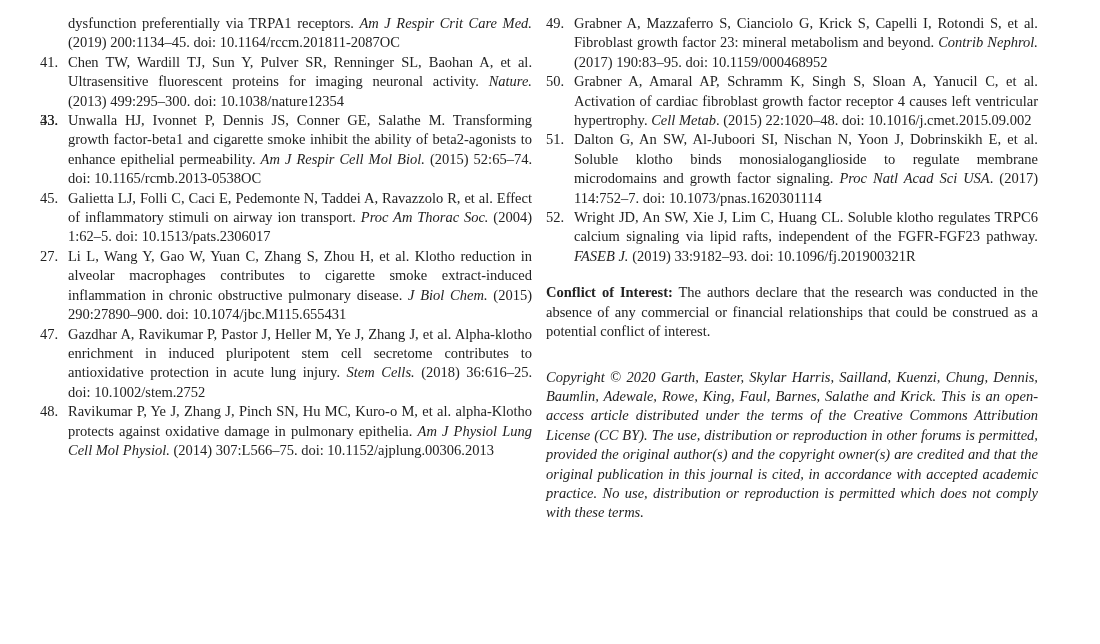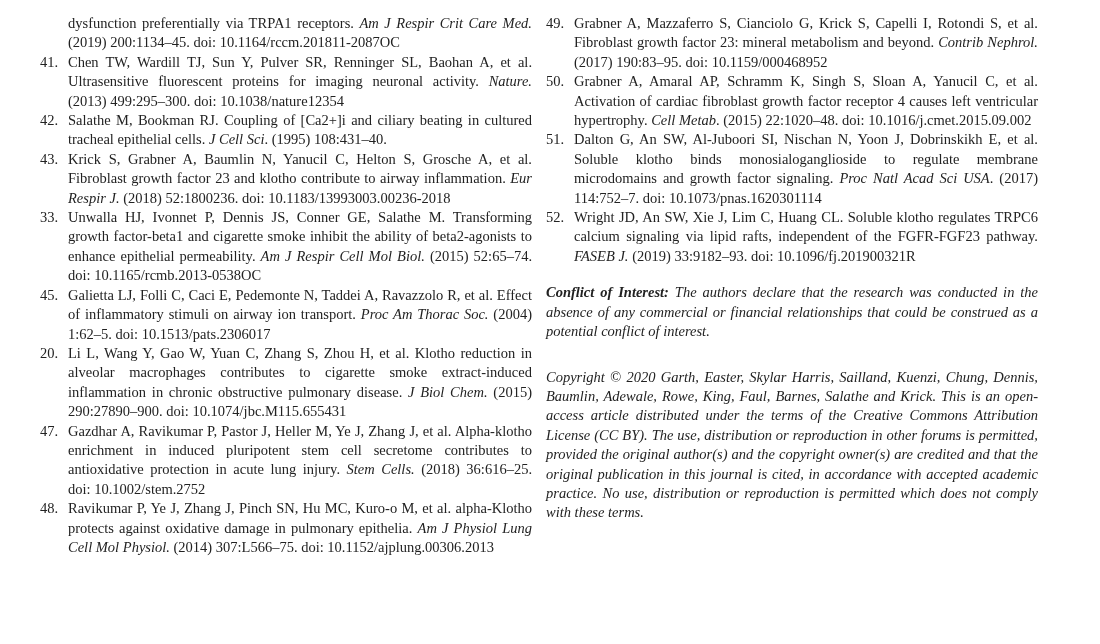--- a/index.html
+++ b/index.html
@@ -26,37 +26,36 @@
     position: relative;
     padding-left: 28px;
   }
   .ref-num {
     position: absolute;
     left: 0;
     top: 0;
     width: 26px;
   }
   .para { margin: 0; text-align: justify; }
-  .conflict { margin-top: 17px; font-style: italic; }
+  .conflict { margin-top: 17px; }
   .conflict b { font-weight: bold; }
   .copyright { margin-top: 26px; font-style: italic; }
 </style>
 </head>
 <body>
 
 <div>
 
   <div class="col col-left">
       <div class="ref"><span class="ref-num"></span><span class="ref-text"><span>dysfunction preferentially via TRPA1 receptors. </span><i>Am J Respir Crit Care Med.</i><span> (2019) 200:1134–45. doi: 10.1164/rccm.201811-2087OC</span></span></div>
       <div class="ref"><span class="ref-num">41.</span><span class="ref-text"><span>Chen TW, Wardill TJ, Sun Y, Pulver SR, Renninger SL, Baohan A, et al. Ultrasensitive fluorescent proteins for imaging neuronal activity. </span><i>Nature.</i><span> (2013) 499:295–300. doi: 10.1038/nature12354</span></span></div>
-      <div class="ref"><span class="ref-num">42.</span><span class="ref-text"><span>Salathe M, Bookman RJ. Coupling of [Ca2+]i and ciliary beating in cultured tracheal epithelial cells. </span><i>J Cell Sci</i><span>. (1995) 108:431–40.</span></span></div>
-      <div class="ref"><span class="ref-num">43.</span><span class="ref-text"><span>Krick S, Grabner A, Baumlin N, Yanucil C, Helton S, Grosche A, et al. Fibroblast growth factor 23 and klotho contribute to airway inflammation. </span><i>Eur Respir J.</i><span> (2018) 52:1800236. doi: 10.1183/13993003.00236-2018</span></span></div>
+      <div class="ref"><span class="ref-num">43.</span></div>
       <div class="ref"><span class="ref-num">33.</span><span class="ref-text"><span>Unwalla HJ, Ivonnet P, Dennis JS, Conner GE, Salathe M. Transforming growth factor-beta1 and cigarette smoke inhibit the ability of beta2-agonists to enhance epithelial permeability. </span><i>Am J Respir Cell Mol Biol.</i><span> (2015) 52:65–74. doi: 10.1165/rcmb.2013-0538OC</span></span></div>
       <div class="ref"><span class="ref-num">45.</span><span class="ref-text"><span>Galietta LJ, Folli C, Caci E, Pedemonte N, Taddei A, Ravazzolo R, et al. Effect of inflammatory stimuli on airway ion transport. </span><i>Proc Am Thorac Soc.</i><span> (2004) 1:62–5. doi: 10.1513/pats.2306017</span></span></div>
-      <div class="ref"><span class="ref-num">20.</span><span class="ref-text"><span>Li L, Wang Y, Gao W, Yuan C, Zhang S, Zhou H, et al. Klotho reduction in alveolar macrophages contributes to cigarette smoke extract-induced inflammation in chronic obstructive pulmonary disease. </span><i>J Biol Chem.</i><span> (2015) 290:27890–900. doi: 10.1074/jbc.M115.655431</span></span></div>
+      <div class="ref"><span class="ref-num">27.</span><span class="ref-text"><span>Li L, Wang Y, Gao W, Yuan C, Zhang S, Zhou H, et al. Klotho reduction in alveolar macrophages contributes to cigarette smoke extract-induced inflammation in chronic obstructive pulmonary disease. </span><i>J Biol Chem.</i><span> (2015) 290:27890–900. doi: 10.1074/jbc.M115.655431</span></span></div>
       <div class="ref"><span class="ref-num">47.</span><span class="ref-text"><span>Gazdhar A, Ravikumar P, Pastor J, Heller M, Ye J, Zhang J, et al. Alpha-klotho enrichment in induced pluripotent stem cell secretome contributes to antioxidative protection in acute lung injury. </span><i>Stem Cells.</i><span> (2018) 36:616–25. doi: 10.1002/stem.2752</span></span></div>
       <div class="ref"><span class="ref-num">48.</span><span class="ref-text"><span>Ravikumar P, Ye J, Zhang J, Pinch SN, Hu MC, Kuro-o M, et al. alpha-Klotho protects against oxidative damage in pulmonary epithelia. </span><i>Am J Physiol Lung Cell Mol Physiol.</i><span> (2014) 307:L566–75. doi: 10.1152/ajplung.00306.2013</span></span></div>
     </div>
 
   <div class="col col-right">
       <div class="ref"><span class="ref-num">49.</span><span class="ref-text"><span>Grabner A, Mazzaferro S, Cianciolo G, Krick S, Capelli I, Rotondi S, et al. Fibroblast growth factor 23: mineral metabolism and beyond. </span><i>Contrib Nephrol.</i><span> (2017) 190:83–95. doi: 10.1159/000468952</span></span></div>
       <div class="ref"><span class="ref-num">50.</span><span class="ref-text"><span>Grabner A, Amaral AP, Schramm K, Singh S, Sloan A, Yanucil C, et al. Activation of cardiac fibroblast growth factor receptor 4 causes left ventricular hypertrophy. </span><i>Cell Metab</i><span>. (2015) 22:1020–48. doi: 10.1016/j.cmet.2015.09.002</span></span></div>
       <div class="ref"><span class="ref-num">51.</span><span class="ref-text"><span>Dalton G, An SW, Al-Juboori SI, Nischan N, Yoon J, Dobrinskikh E, et al. Soluble klotho binds monosialoganglioside to regulate membrane microdomains and growth factor signaling. </span><i>Proc Natl Acad Sci USA</i><span>. (2017) 114:752–7. doi: 10.1073/pnas.1620301114</span></span></div>
       <div class="ref"><span class="ref-num">52.</span><span class="ref-text"><span>Wright JD, An SW, Xie J, Lim C, Huang CL. Soluble klotho regulates TRPC6 calcium signaling via lipid rafts, independent of the FGFR-FGF23 pathway. </span><i>FASEB J.</i><span> (2019) 33:9182–93. doi: 10.1096/fj.201900321R</span></span></div>
 

